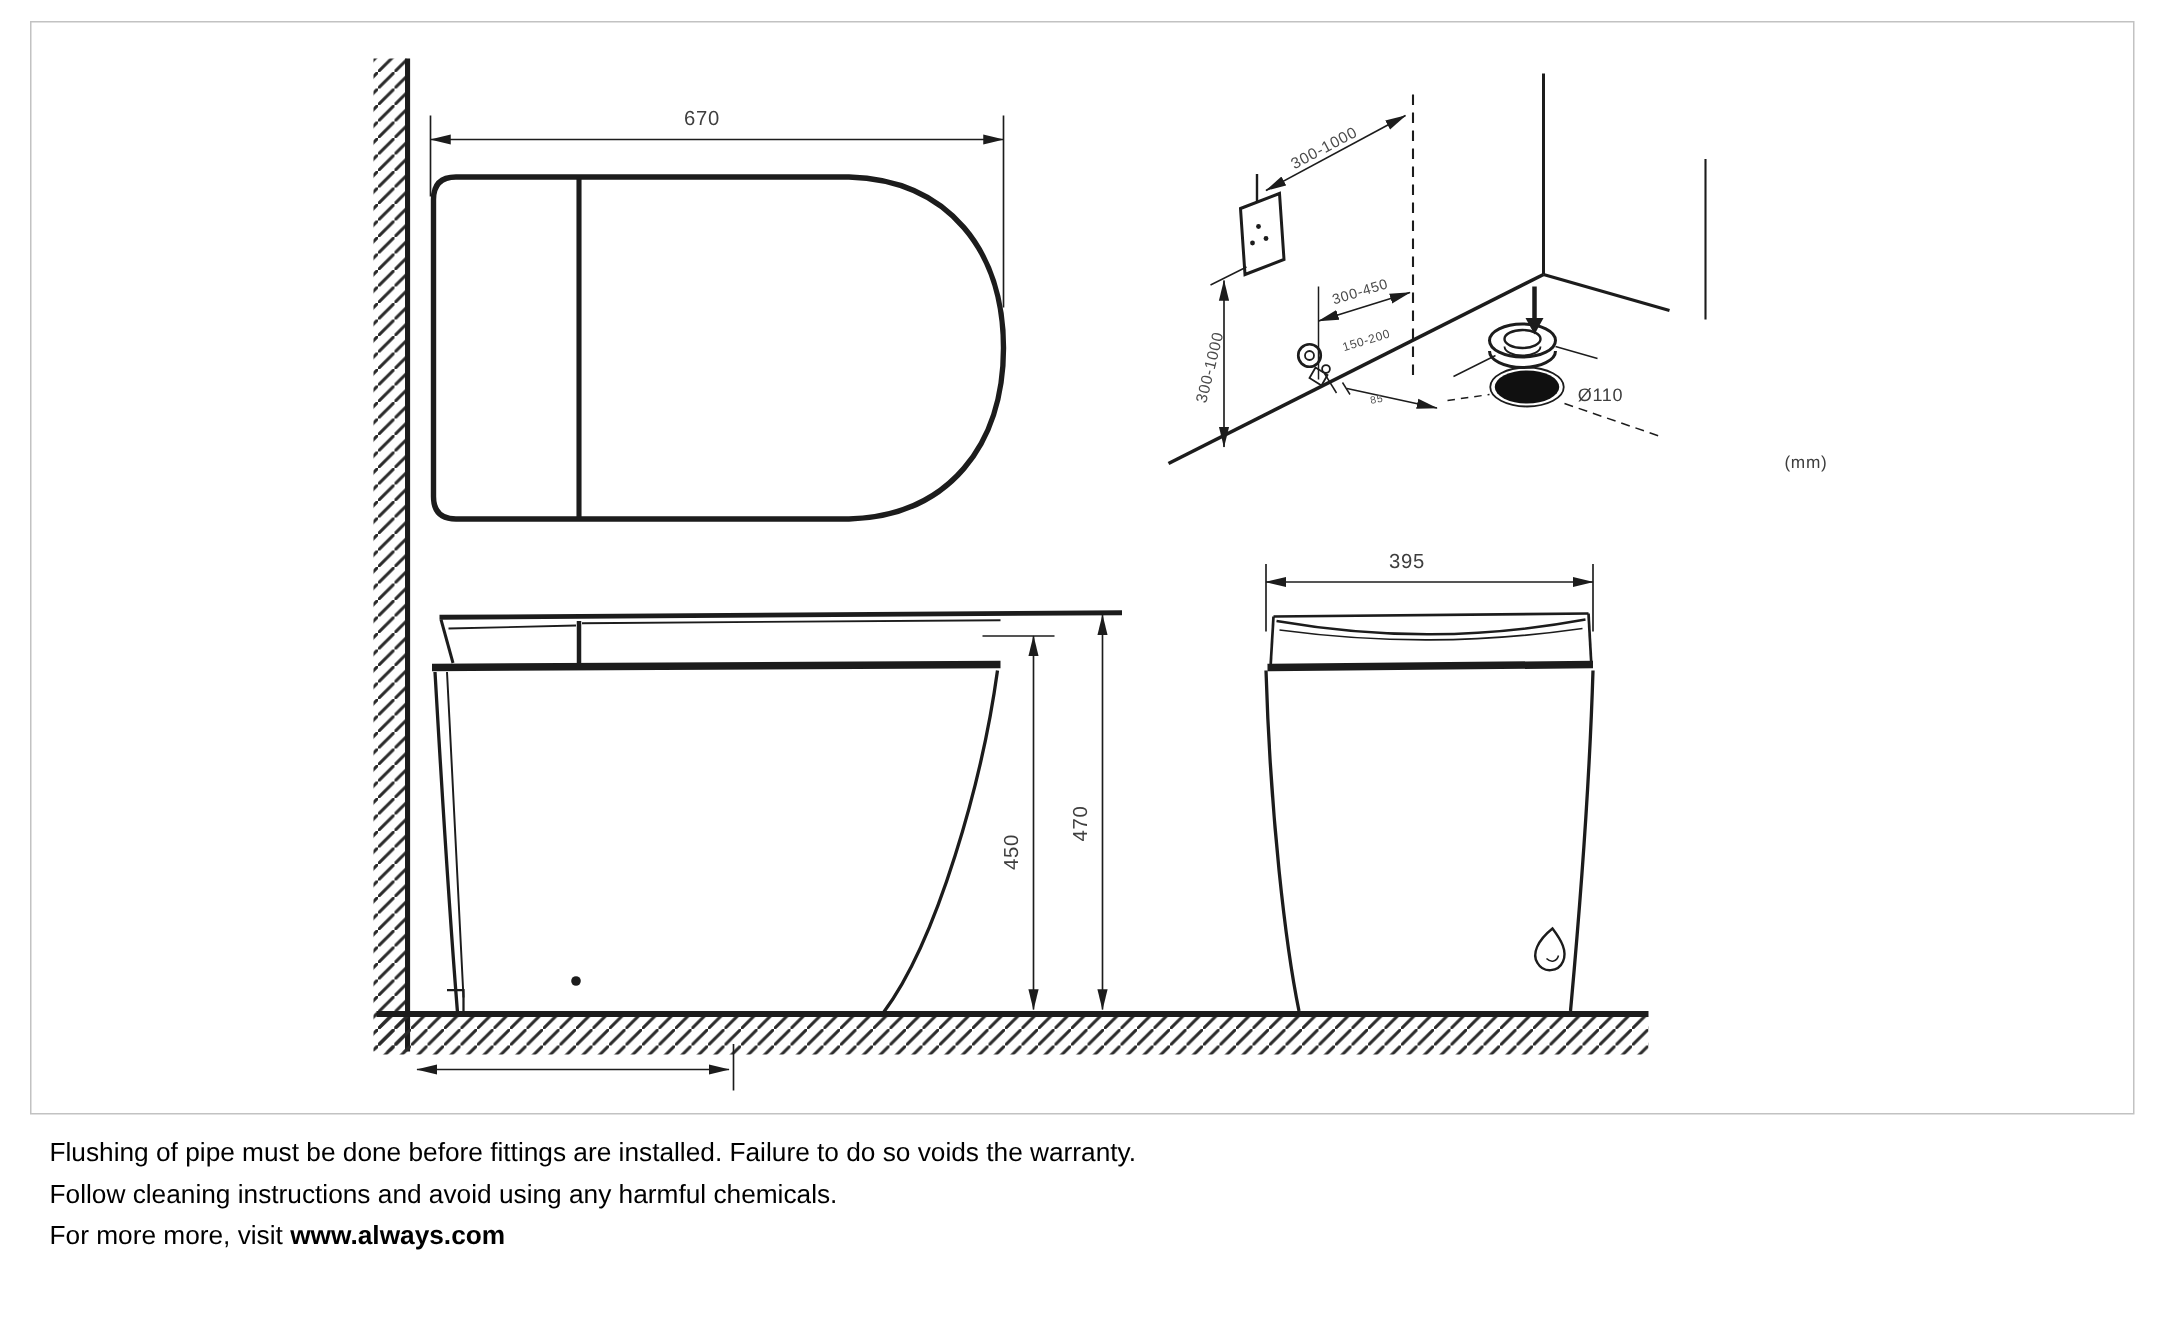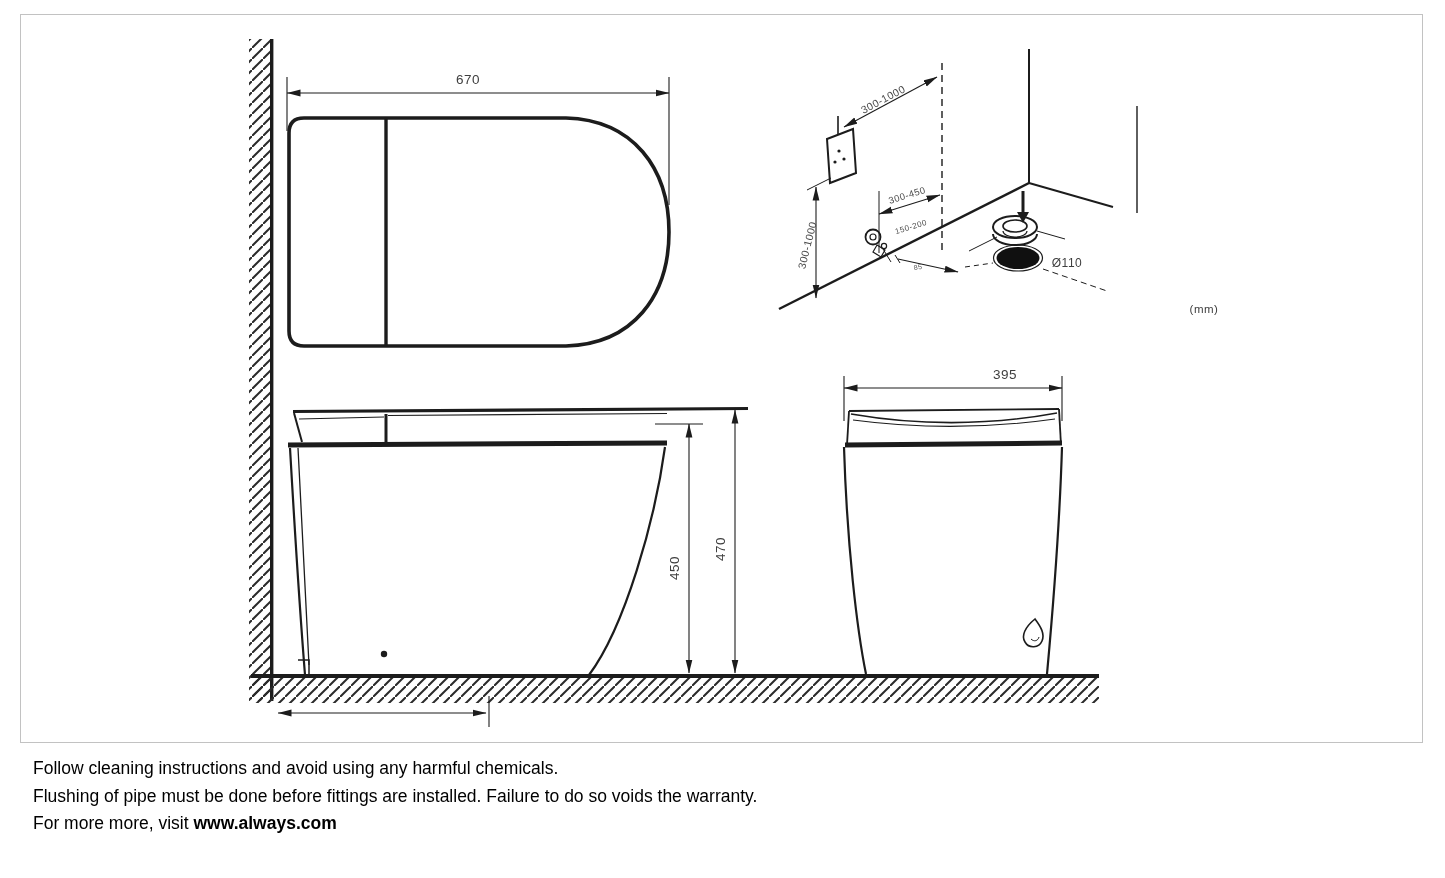--- a/index.html
+++ b/index.html
@@ -135,27 +135,27 @@
       <line x1="948" y1="236" x2="976" y2="222" stroke-width="1"></line>
       <line x1="1016" y1="216" x2="1044" y2="224" stroke-width="1"></line>
       <line x1="944" y1="252" x2="972" y2="248" stroke-width="1" stroke-dasharray="5 4"></line>
       <line x1="1022" y1="254" x2="1086" y2="276" stroke-width="1" stroke-dasharray="6 4"></line>
     </g>
   </svg>
 
   <span class="dim-label" style="left:447px;top:64px;">670</span>
   <span class="dim-label rot90" style="left:653px;top:553px;">450</span>
   <span class="dim-label rot90" style="left:699px;top:534px;">470</span>
-  <span class="dim-label" style="left:984px;top:359px;">395</span>
+  <span class="dim-label" style="left:917px;top:359px;">395</span>
   <span class="dim-label small" style="left:862px;top:84px;transform:translate(-50%,-50%) rotate(-28deg);">300-1000</span>
   <span class="dim-label small" style="left:786px;top:230px;transform:translate(-50%,-50%) rotate(-76deg);">300-1000</span>
   <span class="dim-label small" style="left:886px;top:180px;font-size:9.5px;transform:translate(-50%,-50%) rotate(-17deg);">300-450</span>
   <span class="dim-label tiny" style="left:890px;top:212px;transform:translate(-50%,-50%) rotate(-17deg);">150-200</span>
   <span class="dim-label micro" style="left:897px;top:252px;transform:translate(-50%,-50%) rotate(-12deg);">85</span>
   <span class="dim-label" style="left:1046px;top:248px;font-size:12px;">Ø110</span>
   <span class="dim-label" style="left:1140px;top:294px;font-size:11.5px;margin-left:43px;">(mm)</span>
 </div>
 
 <div class="footer">
+  <div>Flushing of pipe must be done before fittings are installed. Failure to do so voids the warranty.</div>
   <div>Follow cleaning instructions and avoid using any harmful chemicals.</div>
-  <div>Flushing of pipe must be done before fittings are installed. Failure to do so voids the warranty.</div>
   <div><span>For more more, visit </span><b>www.always.com</b></div>
 </div>
 
 </body></html>

